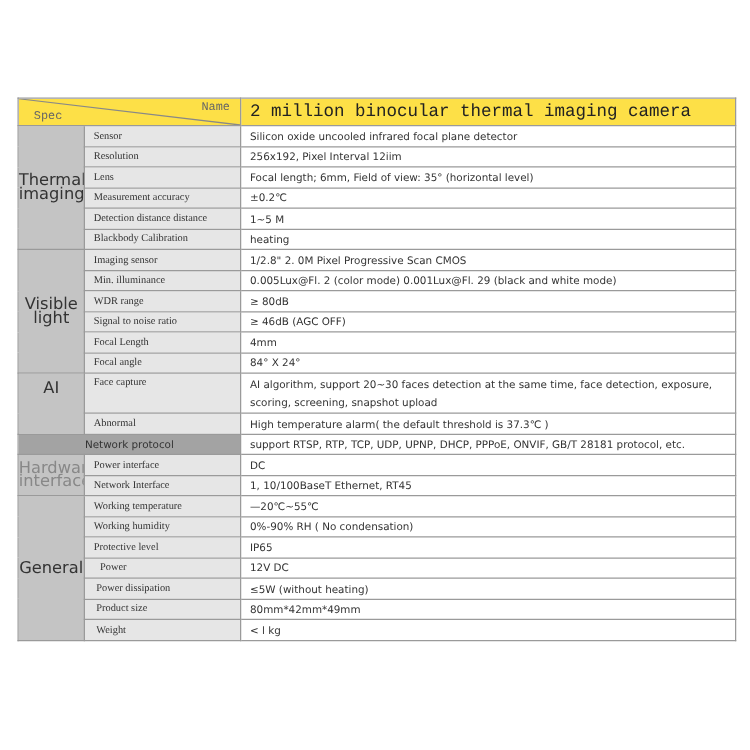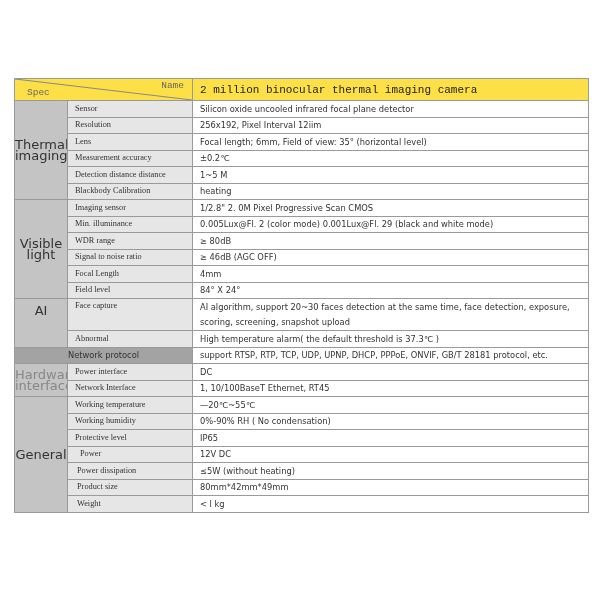--- a/index.html
+++ b/index.html
@@ -7,21 +7,21 @@
       font-family: "DejaVu Sans", sans-serif; color: #333; }
     .tbl { position: absolute; left: 14px; top: 78px; width: 574px;
       border-collapse: collapse; table-layout: fixed; font-size: 8.3px; }
     .tbl td { border: 1px solid #9a9a9a; padding: 0 0 0 7px; height: 15.5px;
       line-height: 12px; white-space: nowrap; overflow: hidden; }
     .tbl col.c1 { width: 53px; }
     .tbl col.c2 { width: 125px; }
     .tbl col.c3 { width: 396px; }
     .hdr td { background: #fde047; height: 21px; font-family: Liberation Mono, monospace; }
     .hdr .spec-cell { position: relative; padding: 0; }
-    .hdr .title-cell { font-size: 11px; color: #222; }
+    .hdr .title-cell { font-size: 14px; color: #222; }
     .diag { position: absolute; left: 0; top: 0; width: 100%; height: 100%; }
     .spec-lbl { position: absolute; left: 12px; bottom: 1px; font-size: 9.5px; color: #666; }
     .name-lbl { position: absolute; right: 8px; top: 1px; font-size: 9.5px; color: #666; }
     .cat { background: #c4c4c4; text-align: center; padding: 0 !important;
       white-space: normal !important; line-height: 11px !important; font-size: 13px; color: #333; }
     .cat.light { color: #888; }
     .lbl { background: #e6e6e6; font-family: Liberation Serif, serif; }
     .lbl.indent { padding-left: 12px !important; }
     .val { background: #ffffff; }
     .val.multi { white-space: normal !important; line-height: 15px !important; padding-right: 6px !important; }
@@ -89,21 +89,21 @@
   </tr>
   <tr>
     <td class="lbl">Signal to noise ratio</td>
     <td class="val">≥ 46dB (AGC OFF)</td>
   </tr>
   <tr>
     <td class="lbl">Focal Length</td>
     <td class="val">4mm</td>
   </tr>
   <tr>
-    <td class="lbl">Field level</td>
+    <td class="lbl">Focal angle</td>
     <td class="val">84° X 24°</td>
   </tr>
 
   <tr>
     <td class="cat" rowspan="2" style="vertical-align:top;padding-top:6px !important">AI</td>
     <td class="lbl" style="vertical-align:top;padding-top:1px">Face capture</td>
     <td class="val multi" style="height:31px">AI algorithm, support 20~30 faces detection at the same time, face detection, exposure, scoring, screening, snapshot upload</td>
   </tr>
   <tr>
     <td class="lbl">Abnormal</td>

